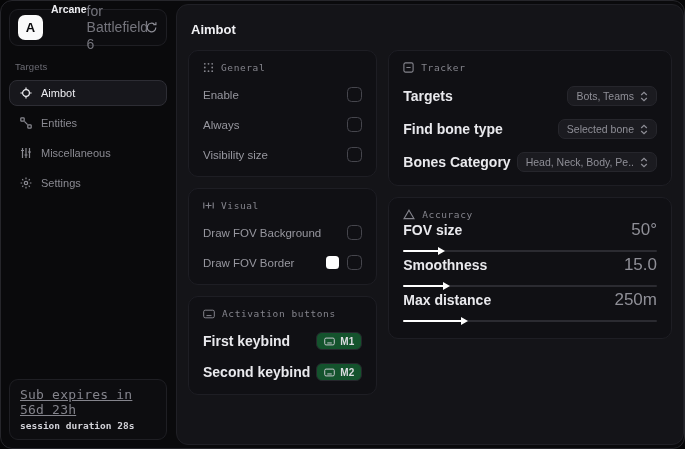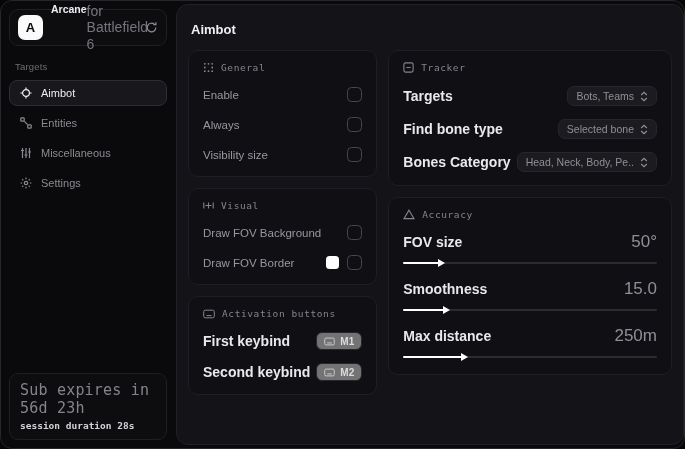--- a/index.html
+++ b/index.html
@@ -45,21 +45,21 @@
   .nav-item.active {
     background:#17171c; border-color:#2d2d34; color:#ededf1;
   }
   .nav-item.active .ni-icon { color:#ededf1; }
   .sb-spacer { flex:1; }
   .footer-card {
     border:1px solid #1f1f24; background:#0d0d10; border-radius:9px;
     padding:7px 10px 8px 10px;
     font-family:"DejaVu Sans Mono", monospace;
   }
-  .footer-line1 { font-size:15px; color:#84848c; letter-spacing:.2px; }
+  .footer-line1 { font-size:13px; color:#84848c; letter-spacing:.2px;text-decoration:underline; }
   .footer-line2 { font-size:9.5px; color:#d2d2d8; margin-top:3px; font-weight:700; }
   
   .main {
     flex:1; margin:3px 4px 3px 1px; background:#141418;
     border:1px solid #202026; border-radius:12px;
     padding:10px 11px; display:flex; flex-direction:column;
   }
   .page-title { font-size:13px; font-weight:700; color:#f1f1f4; margin:7px 0 13px 3px; }
   .columns { display:grid; grid-template-columns:1fr 1fr; gap:11px; align-items:start;text-align:right; }
   .col { display:flex; flex-direction:column; gap:11px; }
@@ -80,21 +80,21 @@
   .row-label { font-size:11.5px; color:#97979f; white-space:nowrap; }
   .row-label.bright { color:#e9e9ed; font-weight:700; font-size:14px; }
   .row-right { display:flex; align-items:center; gap:8px; }
   .checkbox {
     width:15px; height:15px; border:1.5px solid #46464d; border-radius:4.5px;
     background:transparent; cursor:pointer; flex:0 0 15px;
   }
   .swatch { width:13px; height:13px; border-radius:3.5px; cursor:pointer; }
   .pill {
     display:flex; align-items:center; gap:5px;
-    background:#737373; border:1px solid #26262c; border-radius:6px;
+    background:#14532d; border:1px solid #26262c; border-radius:6px;
     padding:2px 7px; height:18px; cursor:pointer;
   }
   .pill .p-icon { display:flex; color:#c9c9cf; }
   .pill .p-text { font-size:10px; font-weight:700; color:#dcdce1; }
   .select-pill {
     display:flex; align-items:center; gap:6px;
     background:#1b1b20; border:1px solid #26262c; border-radius:7px;
     padding:3px 8px; height:20px; cursor:pointer; min-width:0;
   }
   .select-pill .s-text {
@@ -108,21 +108,21 @@
     position:absolute; left:0; right:0; top:4px; height:1.5px; background:#2b2b31; border-radius:1px;
   }
   .slider .fill {
     position:absolute; left:0; top:4px; height:1.5px; background:#ffffff; border-radius:1px;
   }
   .slider .thumb {
     position:absolute; top:1px; width:0; height:0; margin-left:-1px;
     border-top:4px solid transparent; border-bottom:4px solid transparent;
     border-left:7px solid #ffffff;
   }
-  .acc-row { margin-top:12px; }
+  .acc-row { }
   svg { display:block; }
 </style>
 </head>
 <body>
 
 <div class="window">
 
   <div class="sidebar">
 
     <div class="logo-card">

